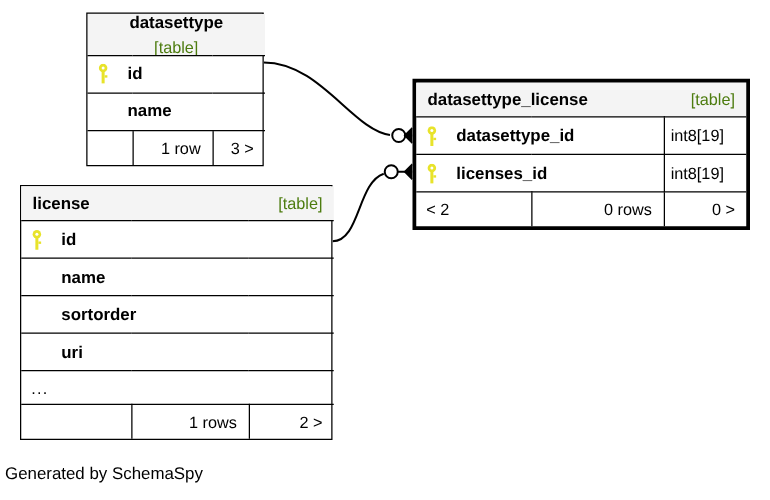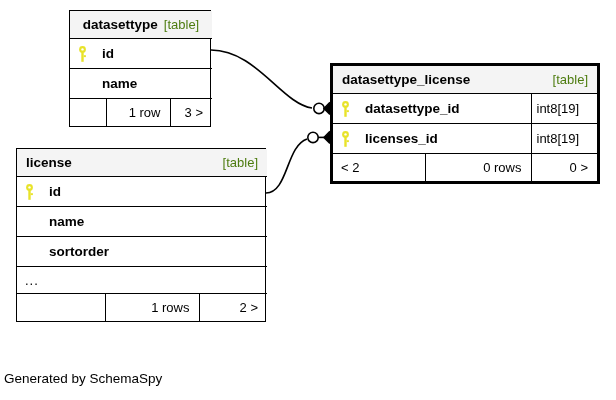--- a/index.html
+++ b/index.html
@@ -75,20 +75,21 @@
   }
   .hdr-inner {
     display: flex;
     align-items: center;
     justify-content: space-between;
     width: 100%;
   }
   .hdr-inner.center {
     justify-content: center;
     gap: 6px;
+    flex-direction: column;
   }
   .tbl-name {
     font-weight: bold;
     font-size: 13.5px;
   }
   .tbl-tag {
     font-size: 13px;
     color: #4d7c0f;
   }
 
@@ -343,20 +344,28 @@
         </tr>
         <tr>
           <td class="col-cell noright" colspan="3">
             <div class="col-inner">
               <span class="keyslot"></span>
               <span class="col-label">sortorder</span>
             </div>
           </td>
         </tr>
         <tr>
+          <td class="col-cell noright" colspan="3">
+            <div class="col-inner">
+              <span class="keyslot"></span>
+              <span class="col-label">uri</span>
+            </div>
+          </td>
+        </tr>
+        <tr>
           <td class="ellipsis-cell" colspan="3">...</td>
         </tr>
         <tr>
           <td class="ft-cell ft-left"></td>
           <td class="ft-cell ft-mid">1 rows</td>
           <td class="ft-cell ft-right">2 &gt;</td>
         </tr>
       </tbody>
     </table>
   </div>

